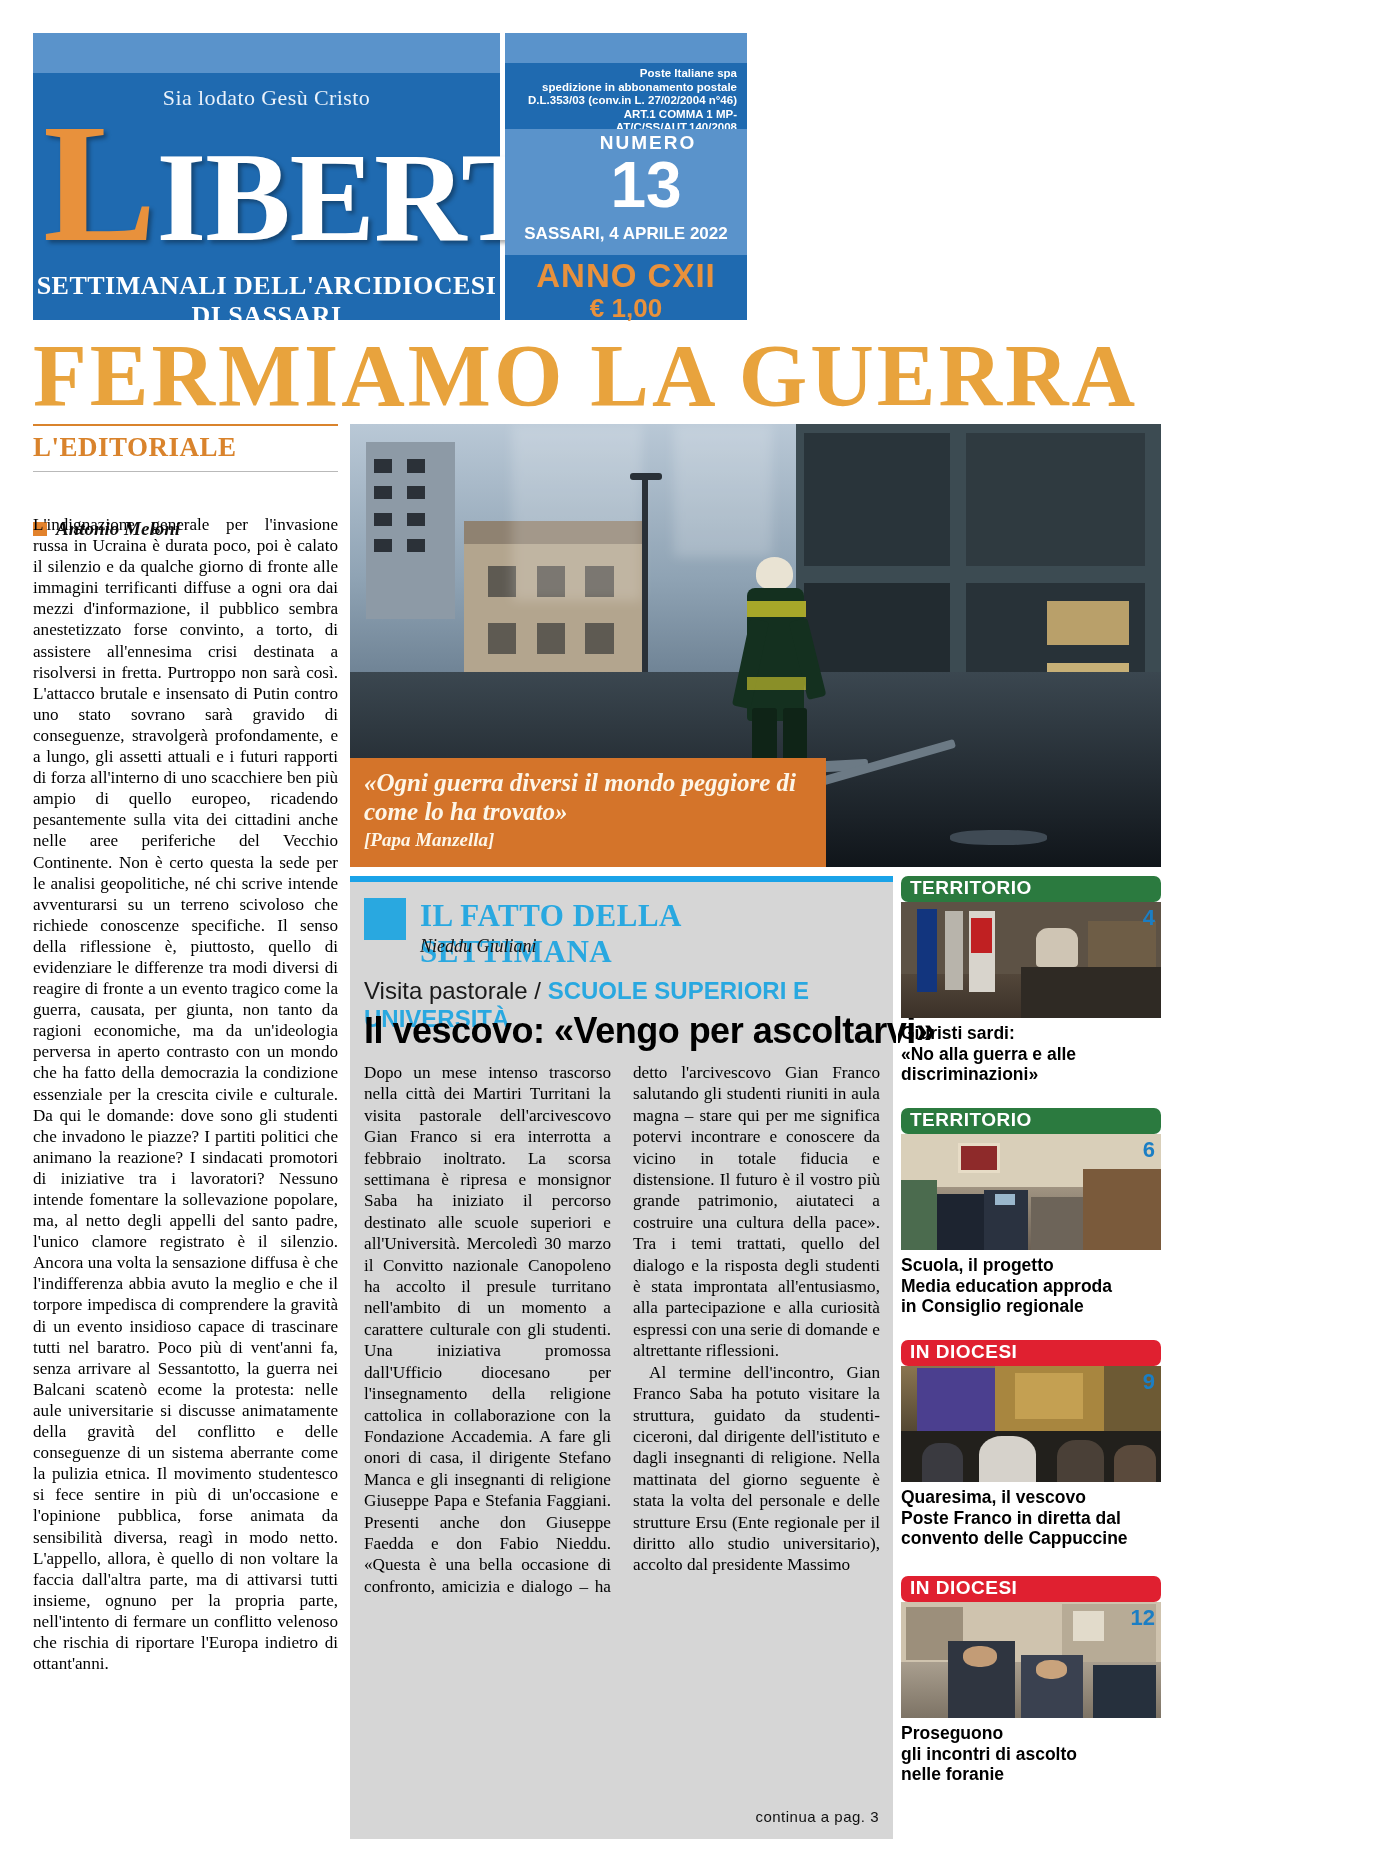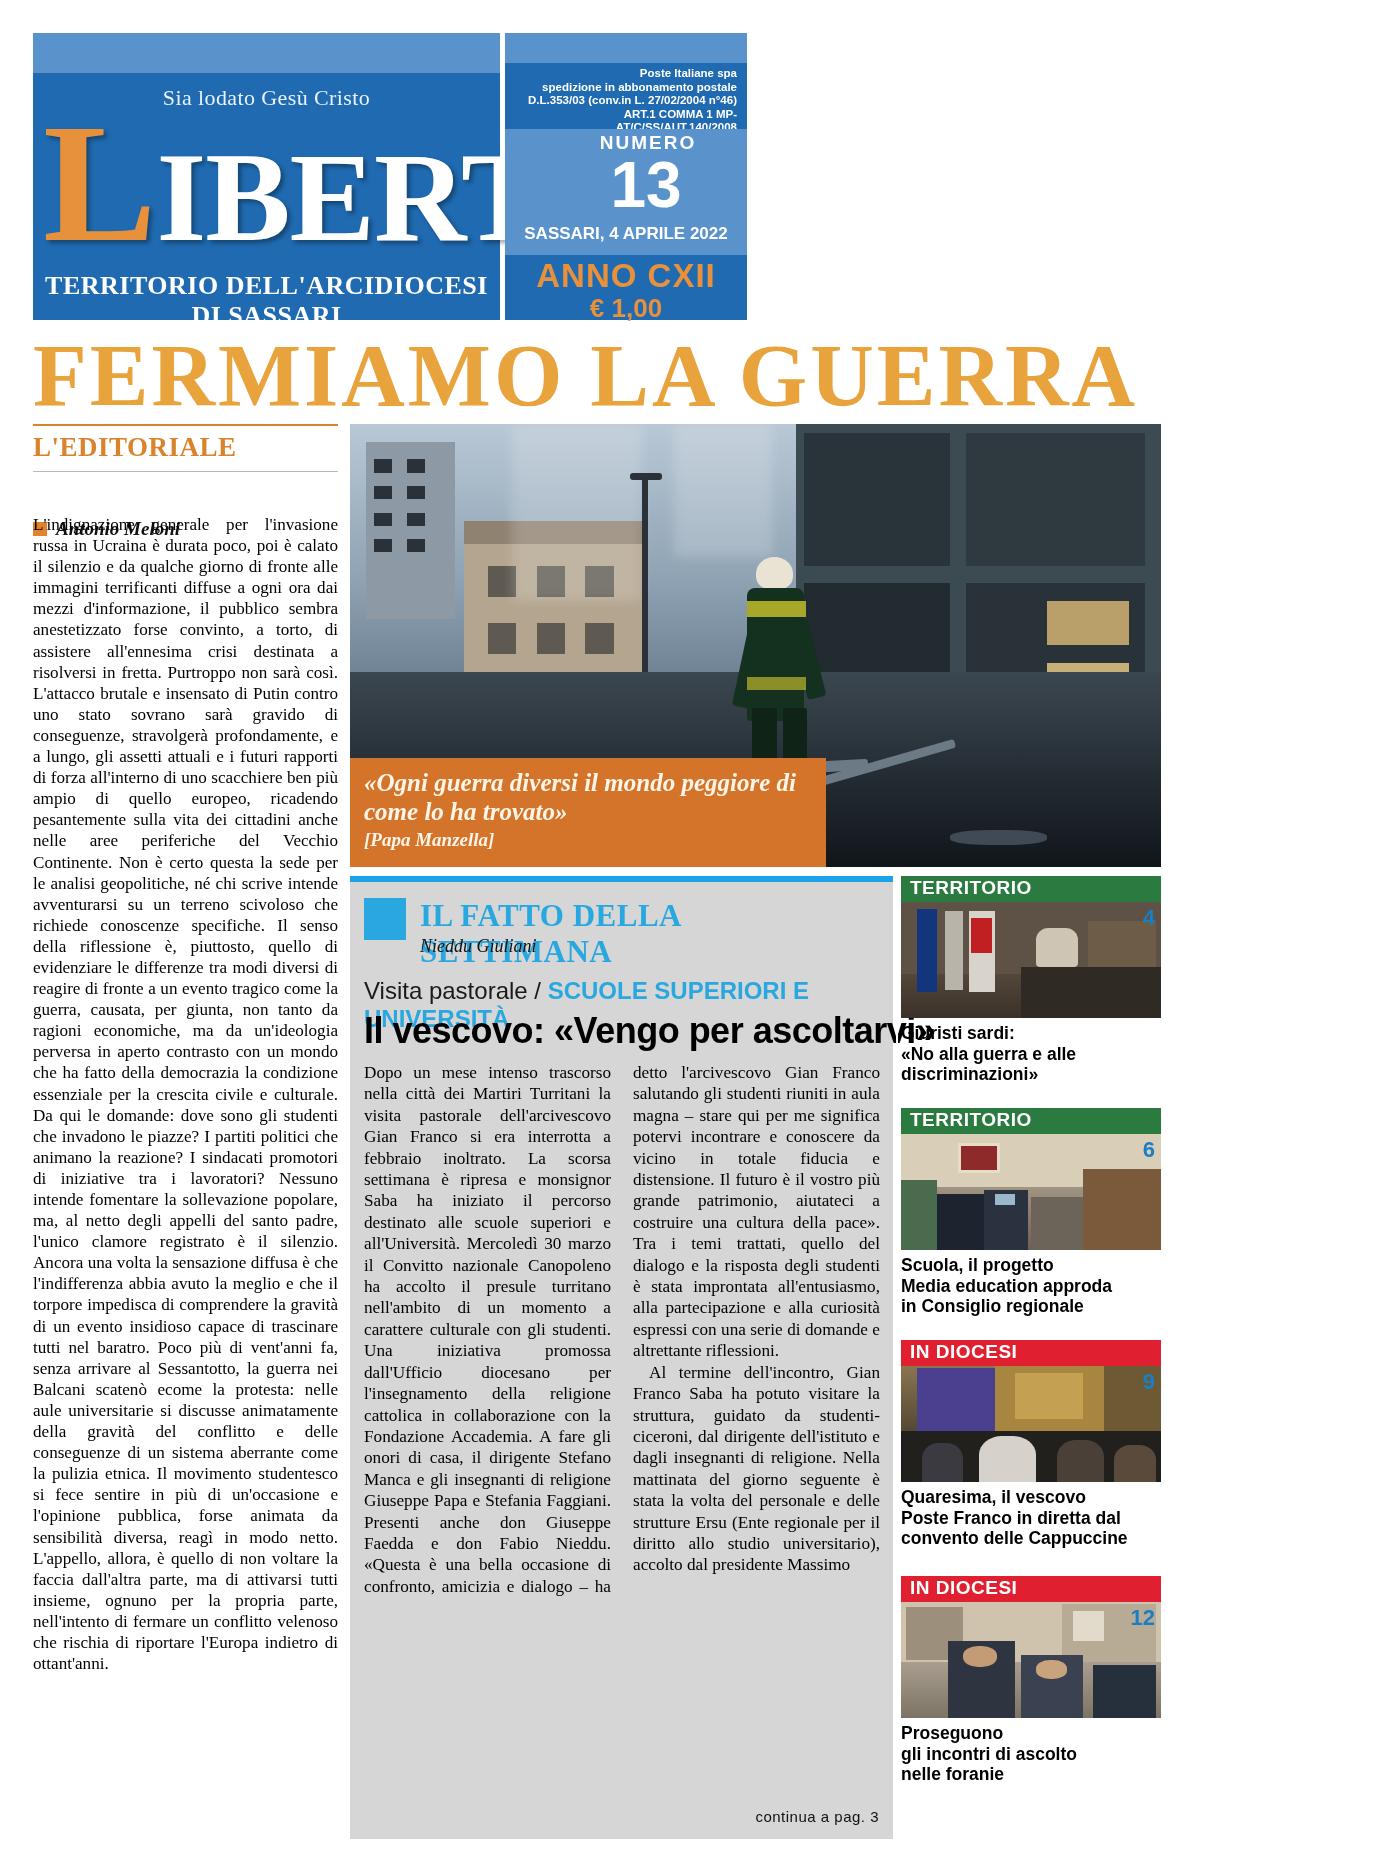--- a/index.html
+++ b/index.html
@@ -195,21 +195,21 @@
   .fatto-cont {
     position:absolute; right:14px; bottom:14px;
     font-family:"Liberation Sans", sans-serif; font-size:15px; color:#111;
     letter-spacing:.5px;
   }
 
   
   .sidebar { position:absolute; left:901px; top:876px; width:260px; height:963px; }
   .sb-item { position:absolute; left:0; width:260px; }
   .sb-label {
-    position:relative; height:26px; width:260px;
+    position:relative; height:26px; width:260px;border-radius:7px;
   }
   .sb-label .txt {
     position:absolute; left:9px; top:1px;
     font-family:"Liberation Sans", sans-serif; font-weight:bold; font-size:19px;
     color:#ffffff; letter-spacing:.5px;
   }
   .sb-photo { position:relative; width:260px; overflow:hidden; background:#31404e; }
   .sb-pagenum {
     position:absolute; right:6px; top:3px;
     font-family:"Liberation Sans", sans-serif; font-weight:bold; font-size:22px;
@@ -241,21 +241,21 @@
 <div class="page">
 
   <div class="masthead">
 
     <div class="mh-left">
       <div class="mh-left-top"></div>
       <div class="mh-motto">Sia lodato Gesù Cristo</div>
       <div class="mh-logo">
         <span class="cap">L</span><span class="rest">IBERTÀ</span>
       </div>
-      <div class="mh-sub">TERRITORIO DELL'ARCIDIOCESI DI SASSARI</div>
+      <div class="mh-sub">SETTIMANALI DELL'ARCIDIOCESI DI SASSARI</div>
     </div>
 
     <div class="mh-mid">
       <div class="mh-mid-top"></div>
       <div class="mh-post" style="white-space:pre-line;">Poste Italiane spa
 spedizione in abbonamento postale
 D.L.353/03 (conv.in L. 27/02/2004 n°46)
 ART.1 COMMA 1 MP-AT/C/SS/AUT.140/2008</div>
       <div class="mh-numero-band"></div>
       <div class="mh-numero-lbl">NUMERO</div>

